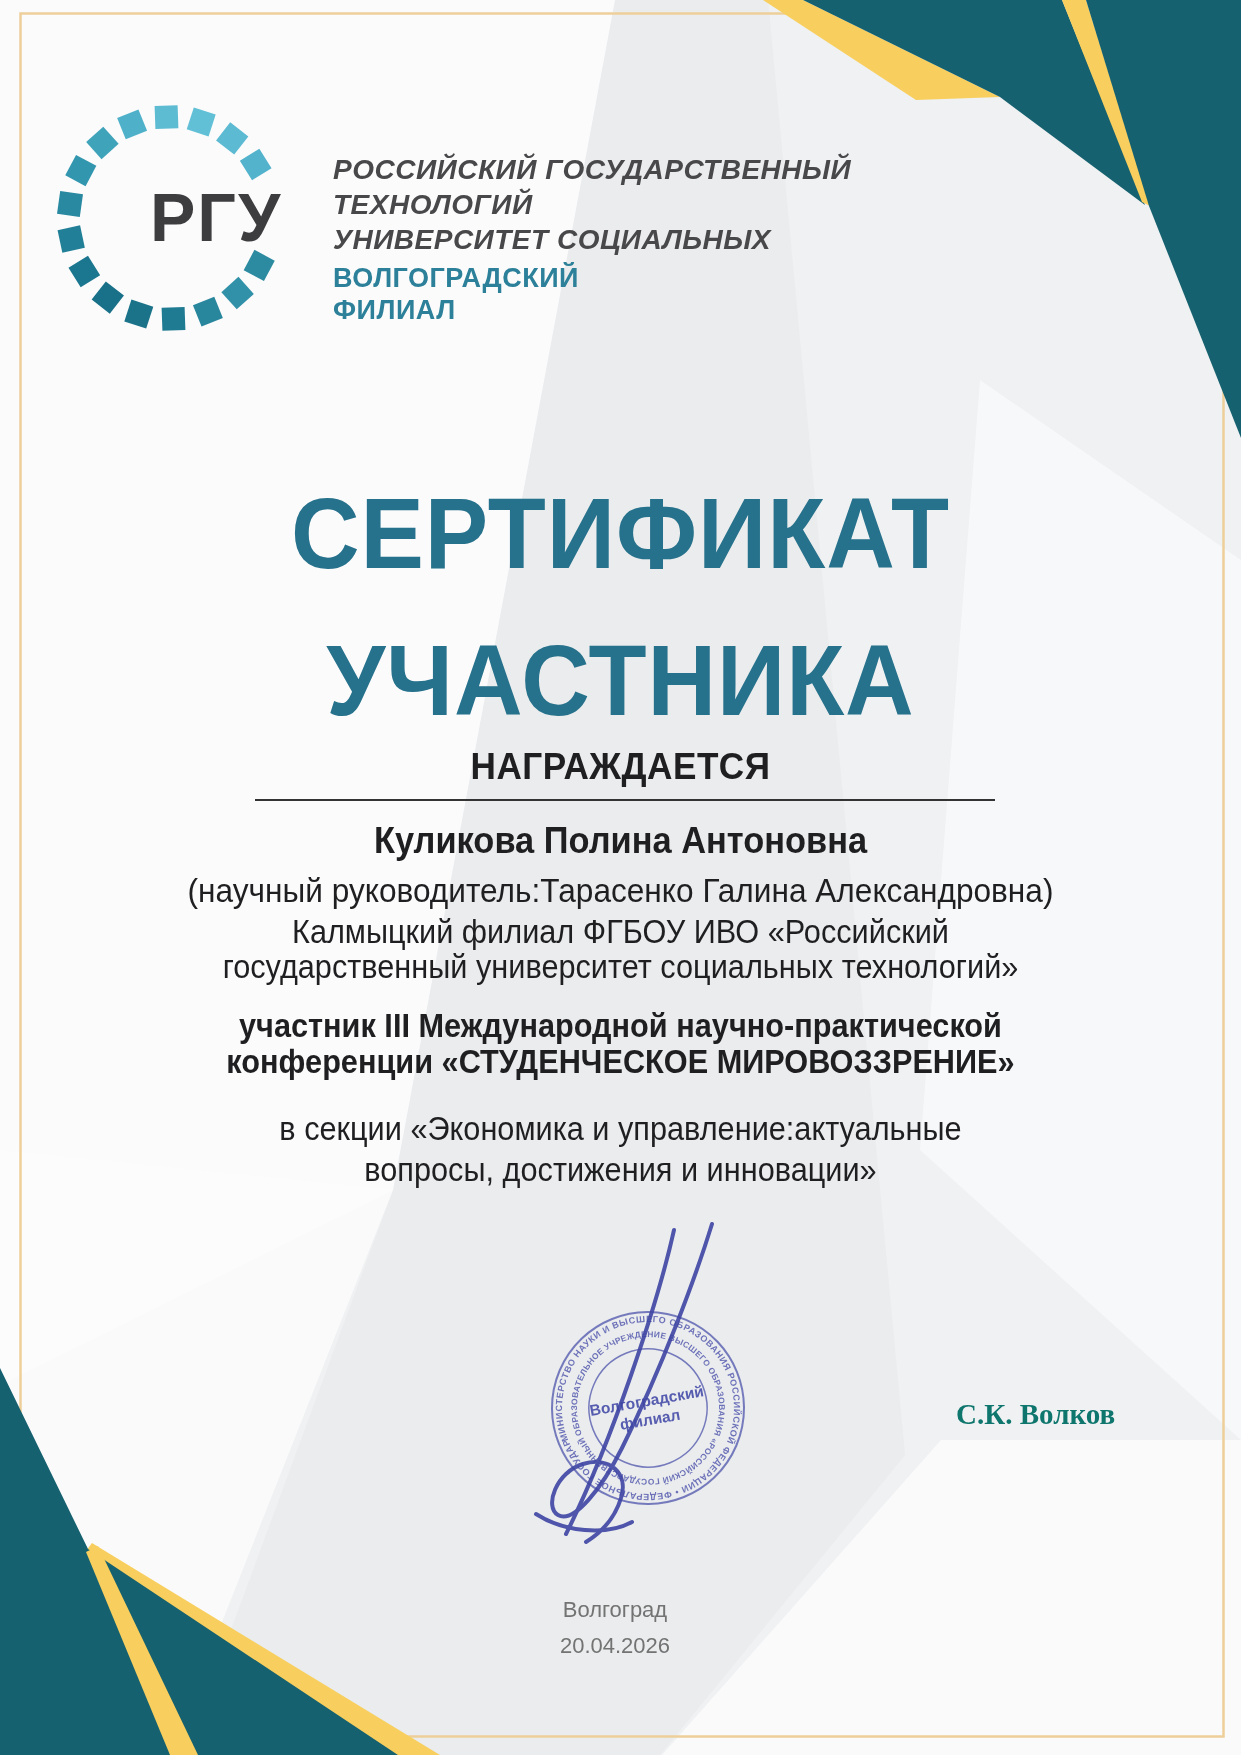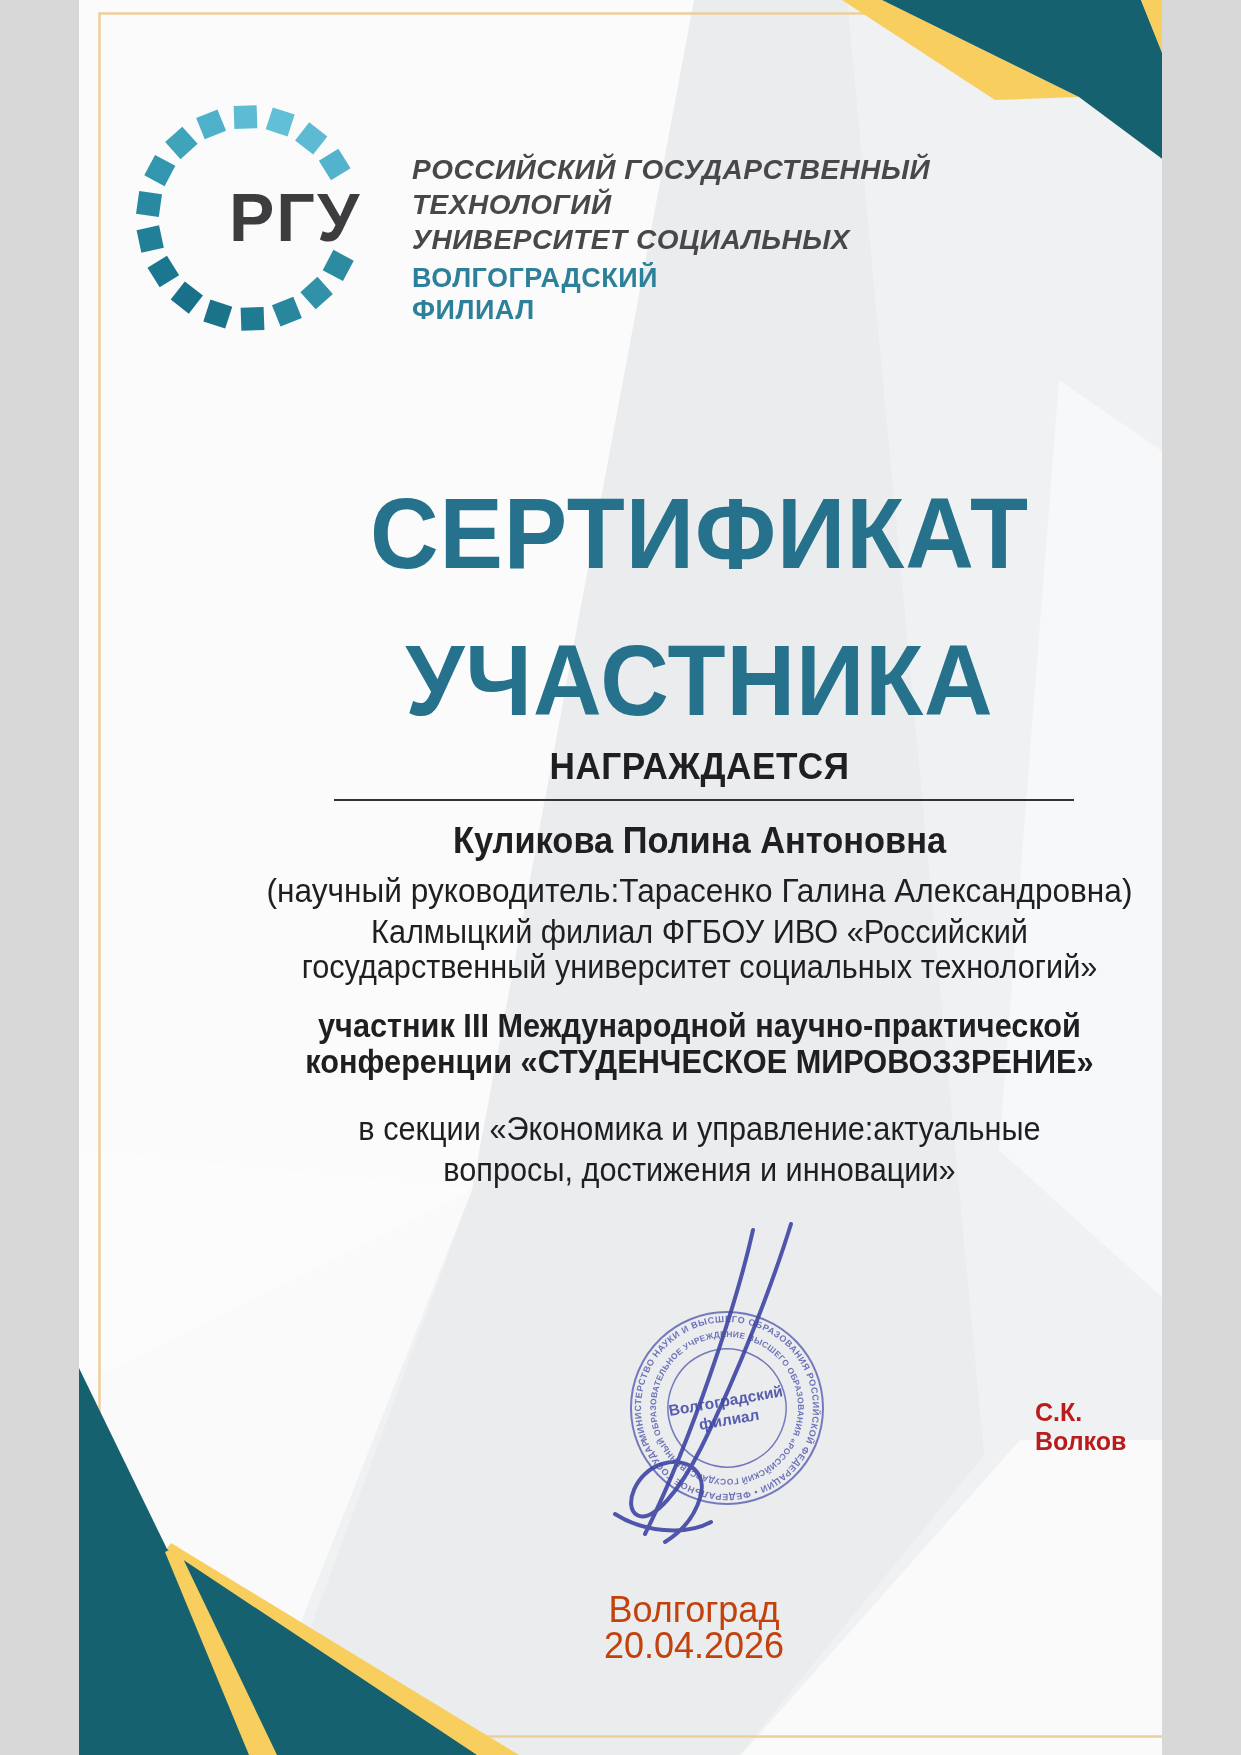--- a/index.html
+++ b/index.html
@@ -8,21 +8,21 @@
     --teal-branch:#2c8099;
     --gold:#f8cf5e;
     --frame-gold:#eecf9a;
     --logo-dark:#3d3d3f;
     --logo-gray:#48484a;
     --text-dark:#1f1f21;
     --stamp-blue:#474da9;
   }
   html,body{margin:0;padding:0;background:#d8d8d8;}
   .page{
-    position:relative;width:1083px;height:1755px;margin:0 auto;
+    position:relative;width:1241px;height:1755px;margin:0 auto;
     background:#eff1f2;overflow:hidden;
     font-family:"Liberation Sans","DejaVu Sans",sans-serif;
     color:var(--text-dark);
   }
   .decor{position:absolute;left:0;top:0;width:1241px;height:1755px;z-index:0;}
 
   
   .logo-abbr{
     position:absolute;left:150px;top:178px;z-index:2;
     font-size:68px;font-weight:700;letter-spacing:2px;color:var(--logo-dark);
@@ -65,26 +65,26 @@
   .sect-2{top:1151px;}
 
   
   .director{
     position:absolute;left:148px;top:1356px;z-index:2;
     font-family:"Liberation Serif","DejaVu Serif",serif;
     font-size:23px;font-weight:700;line-height:28px;color:#111;
   }
   .sig-name{
     position:absolute;left:956px;top:1398px;z-index:2;
-    font-family:Liberation Sans, sans-serif;
-    font-size:25px;font-weight:700;color:#b91c1c;
+    font-family:Liberation Serif, serif;
+    font-size:29px;font-weight:700;color:#0f766e;
   }
   .footer-city{
     position:absolute;left:0;top:1592px;width:1230px;text-align:center;z-index:2;
-    font-size:36px;line-height:36px;color:#c2410c;
+    font-size:22px;line-height:36px;color:#737373;
   }
   .stamp-svg{position:absolute;left:460px;top:1180px;z-index:1;}
   .stamp-ring-text{font-size:9px;font-weight:700;letter-spacing:.6px;fill:var(--stamp-blue);opacity:.85;}
   .stamp-ring-text-inner{font-size:8.4px;font-weight:700;letter-spacing:.3px;fill:var(--stamp-blue);opacity:.85;}
   .stamp-center{font-size:15.5px;font-weight:700;fill:var(--stamp-blue);opacity:.9;text-anchor:middle;}
 </style>
 </head>
 <body>
 
 <div class="page">

